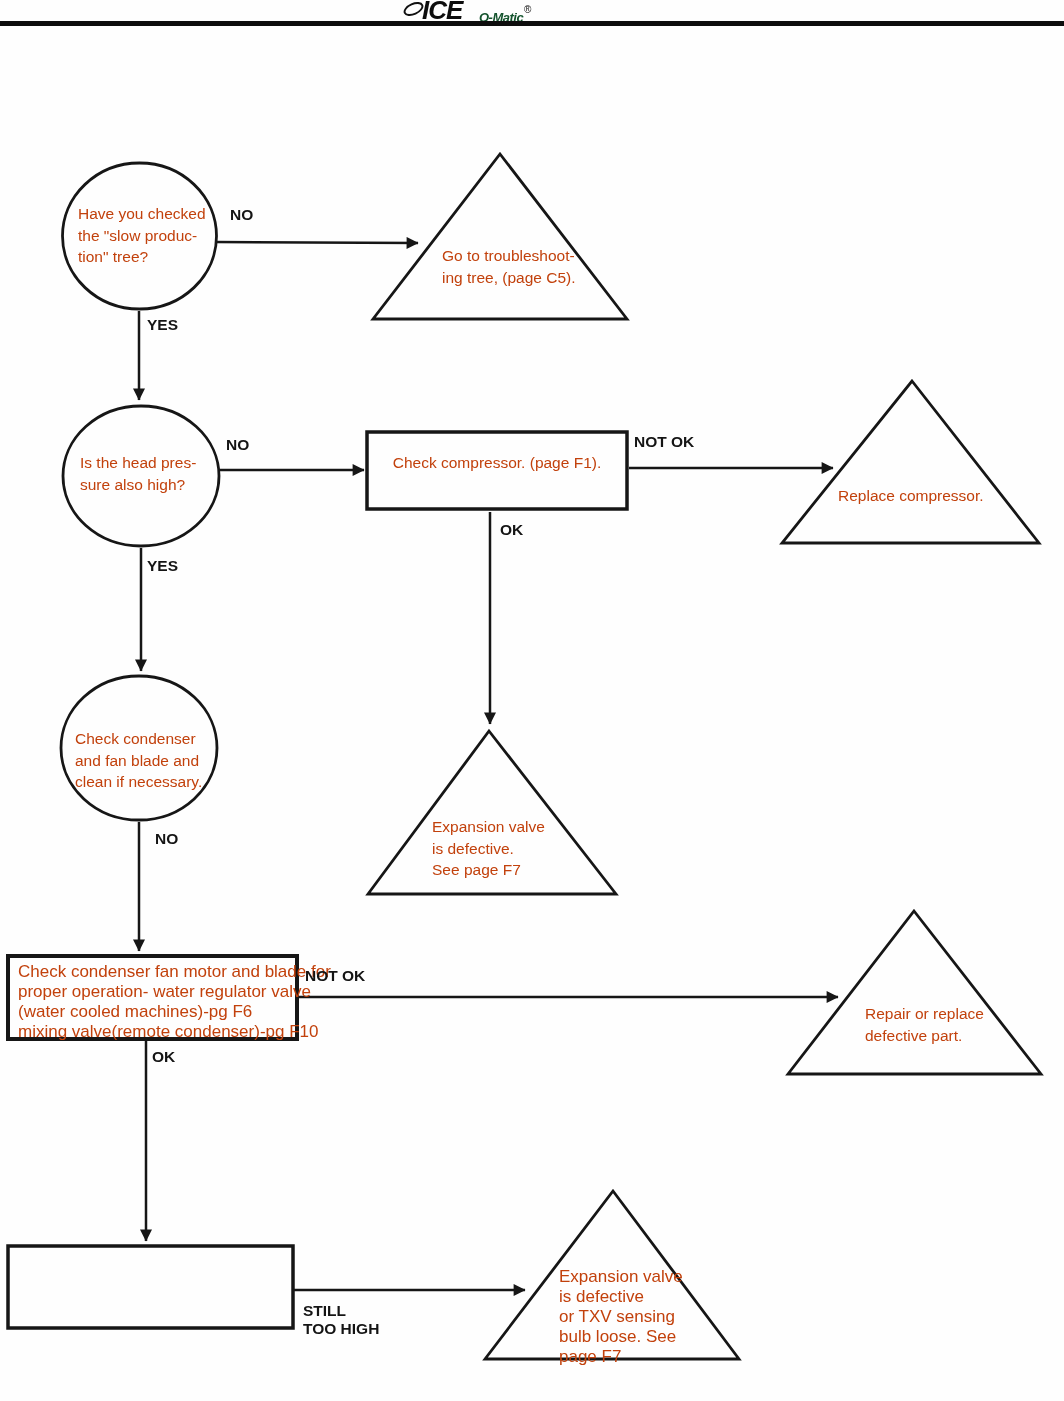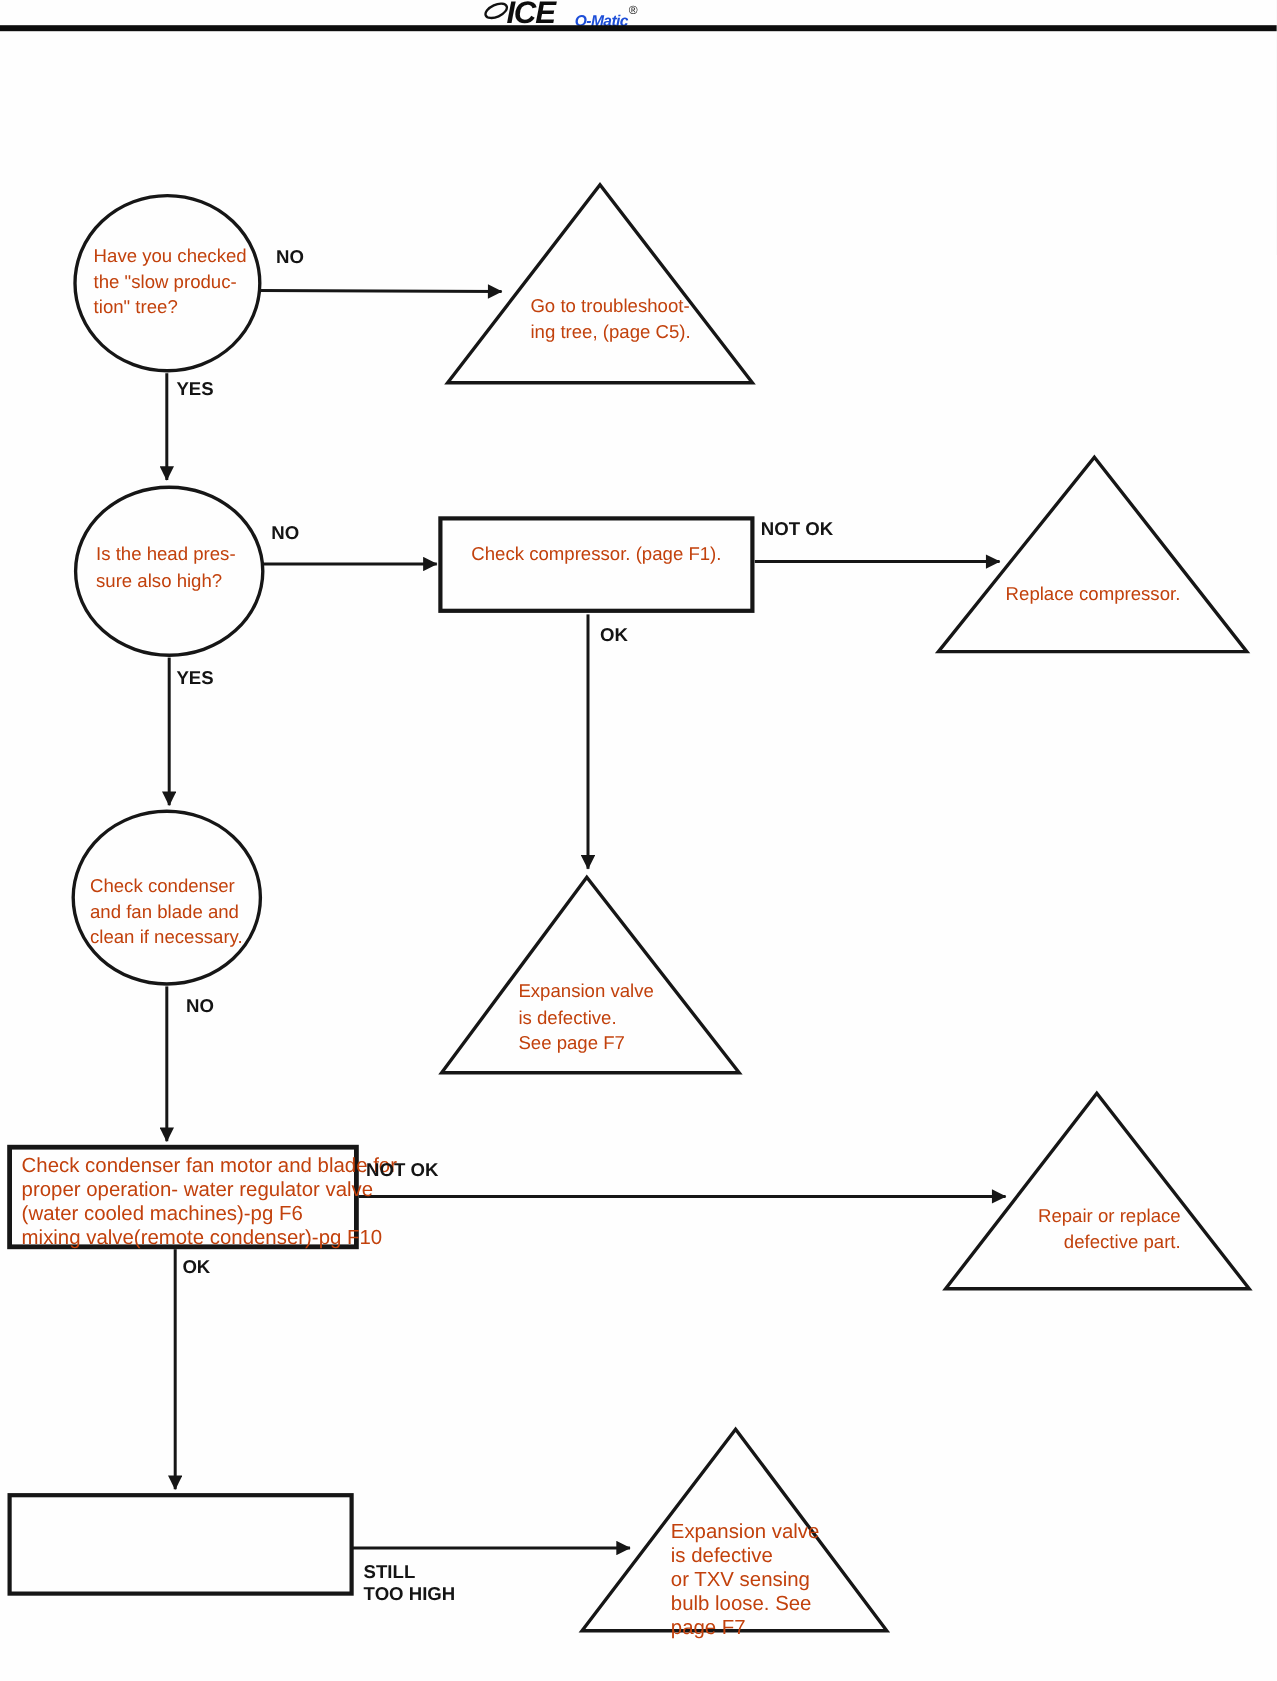--- a/index.html
+++ b/index.html
@@ -20,21 +20,21 @@
     position:absolute;left:5px;top:3px;width:17px;height:8px;
     border:2.5px solid #111;border-radius:50%;
     transform:rotate(-24deg);
   }
   .logo-ice{
     position:absolute;left:24px;top:-5px;
     font-style:italic;font-weight:bold;font-size:26px;letter-spacing:-1px;color:#0d0d0d;
   }
   .logo-omatic{
     position:absolute;left:81px;top:10px;
-    font-style:italic;font-weight:bold;font-size:13px;letter-spacing:-0.5px;color:#1d4ed8;
+    font-style:italic;font-weight:bold;font-size:13px;letter-spacing:-0.5px;color:#14532d;
   }
   .logo-reg{position:absolute;left:126px;top:4px;font-size:10px;color:#0d0d0d;}
   
   .chart-svg{position:absolute;left:0;top:0;}
   .t{
     position:absolute;
     white-space:pre-line;
     font-size:15.5px;line-height:21.5px;color:#c2410c;
   }
   .t.small{font-size:17px;line-height:20px;}
@@ -102,21 +102,21 @@
   <div class="t" style="left:75px;top:728px;">Check condenser
 and fan blade and
 clean if necessary.</div>
   <div class="t" style="left:432px;top:816px;">Expansion valve
 is defective.
 See page F7</div>
   <div class="t small" style="left:18px;top:962px;">Check condenser fan motor and blade for
 proper operation- water regulator valve
 (water cooled machines)-pg F6
 mixing valve(remote condenser)-pg F10</div>
-  <div class="t" style="left:865px;top:1003px;text-align:right;">Repair or replace
+  <div class="t" style="left:865px;top:1003px;">Repair or replace
 defective part.</div>
   <div class="t small" style="left:559px;top:1267px;">Expansion valve
 is defective
 or TXV sensing
 bulb loose. See
 page F7</div>
 
   <div class="lbl" style="left:230px;top:206px;">NO</div>
   <div class="lbl" style="left:147px;top:316px;">YES</div>
   <div class="lbl" style="left:226px;top:436px;">NO</div>

